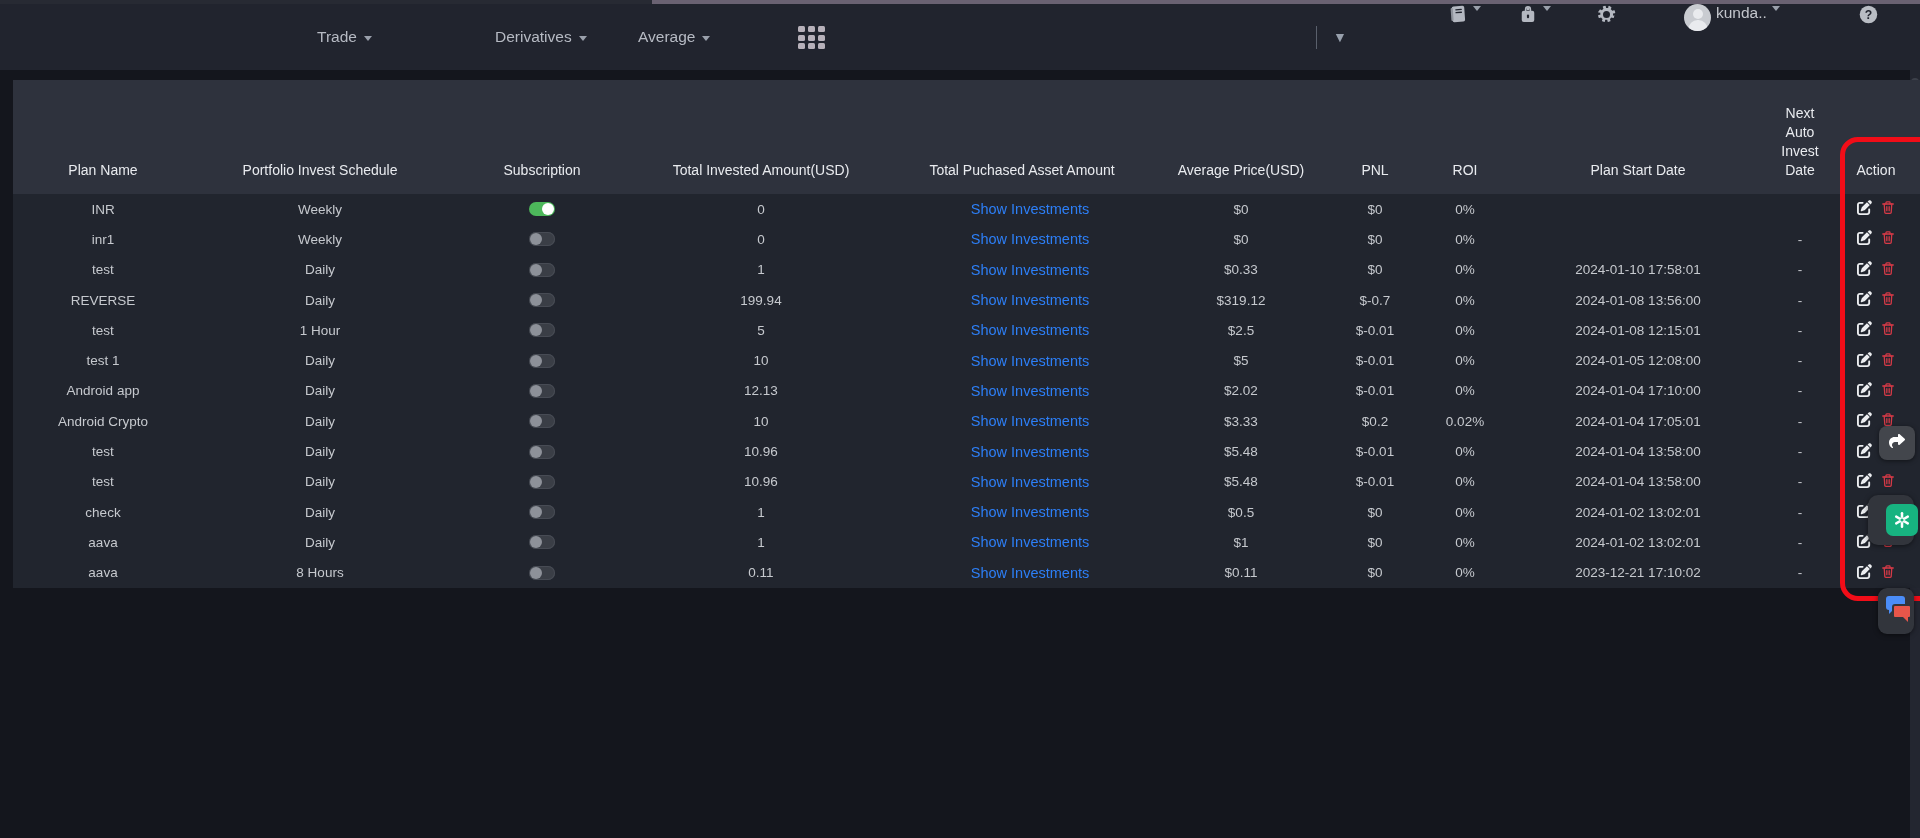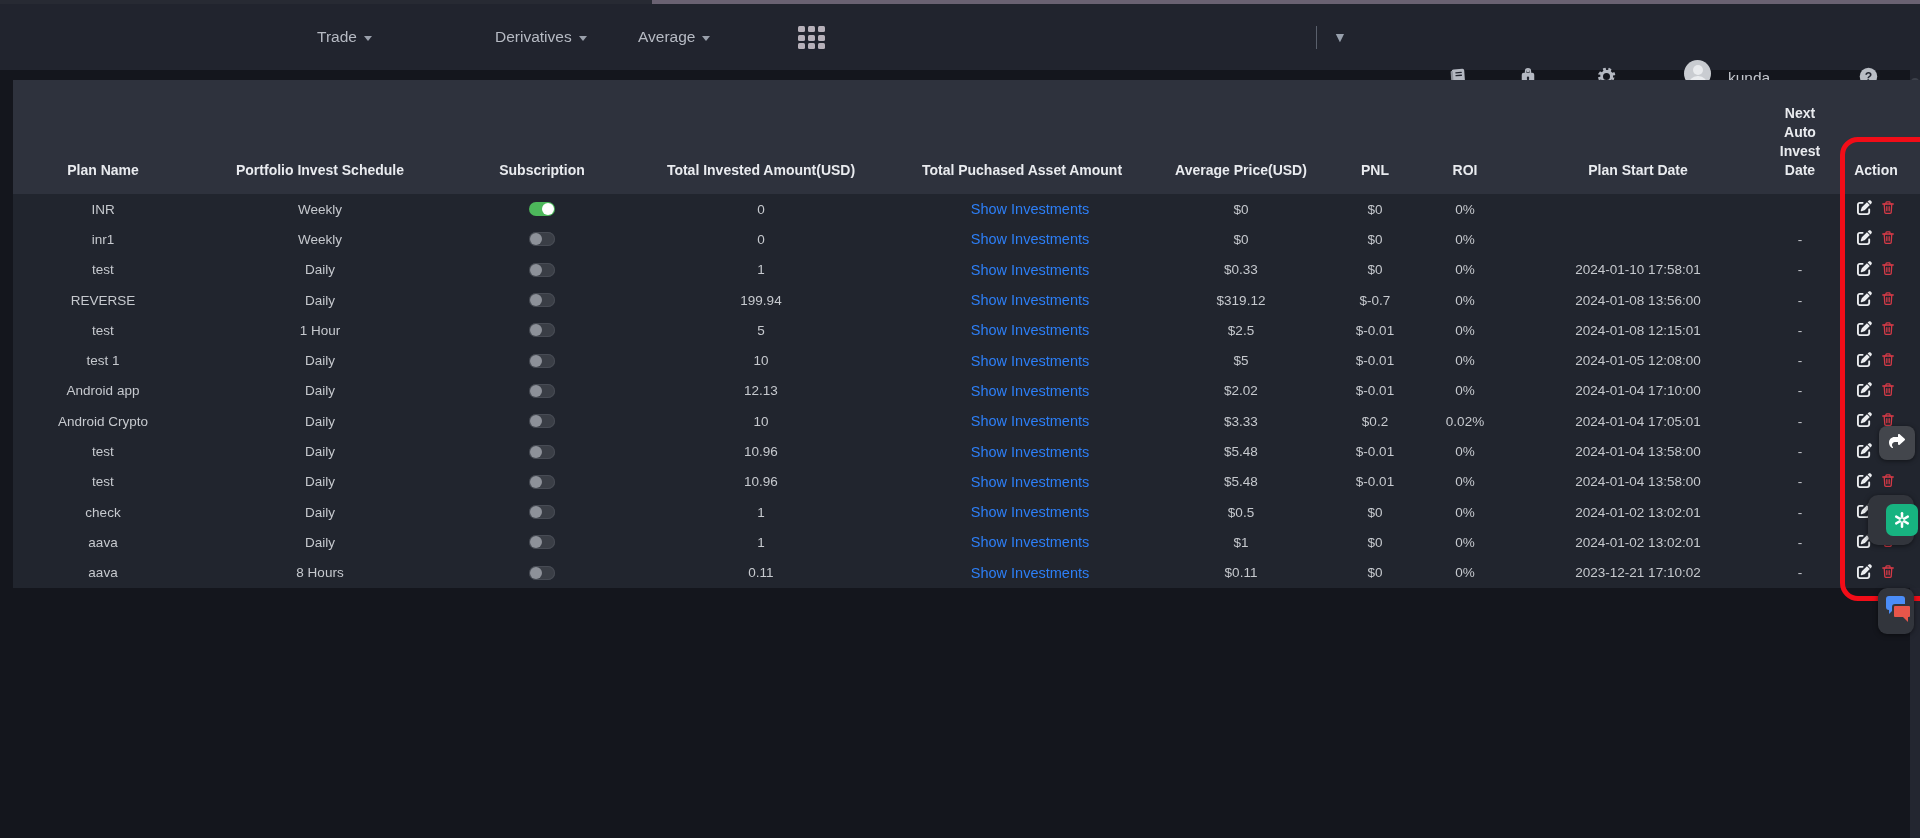--- a/index.html
+++ b/index.html
@@ -13,35 +13,35 @@
 
   
   .nav{position:absolute;top:4px;left:0;width:1920px;height:66px;background:var(--nav-bg,#21242e);z-index:2;}
   .nav-item{position:absolute;top:0;height:66px;display:flex;align-items:center;gap:7px;color:#b6bac3;font-size:15.5px;cursor:pointer;}
   .caret{width:0;height:0;border-left:4.5px solid transparent;border-right:4.5px solid transparent;border-top:5px solid #9aa0ab;margin-top:2px;}
   .grid-icon{position:absolute;left:798px;top:22px;width:27px;height:23px;display:grid;grid-template-columns:repeat(3,1fr);grid-template-rows:repeat(3,1fr);gap:2.5px;cursor:pointer;}
   .grid-icon i{background:#b7b1ba;border-radius:1.5px;}
   .lang{position:absolute;left:1180px;top:0;height:66px;display:flex;align-items:center;color:#b6bac3;font-size:16.5px;cursor:pointer;}
   .vdivider{position:absolute;left:1316px;top:22px;width:1px;height:23px;background:#5a606c;}
   .lang-arrow{position:absolute;left:1333px;top:25px;color:#98a0ac;font-size:14px;cursor:pointer;}
-  .nav-ico{position:absolute;top:0;height:83px;display:flex;align-items:flex-end;gap:17px;color:#b4b8c1;cursor:pointer;}
+  .nav-ico{position:absolute;top:0;height:83px;display:flex;align-items:flex-start;gap:5px;color:#b4b8c1;cursor:pointer;}
   .nav-ico svg{display:block;}
   .avatar{width:27px;height:27px;border-radius:50%;background:#c9ccd1;overflow:hidden;position:relative;}
   .avatar .head{position:absolute;left:50%;top:5px;transform:translateX(-50%);width:10px;height:10px;border-radius:50%;background:#e9ebee;}
   .avatar .body{position:absolute;left:50%;top:16px;transform:translateX(-50%);width:19px;height:12px;border-radius:9px 9px 0 0;background:#e9ebee;}
   .username{color:#c3c6cc;font-size:15.5px;}
 
   
   .scrollbar{position:absolute;right:0;top:70px;width:10px;height:768px;background:#232630;z-index:1;}
   .scrollbar .thumb{position:absolute;top:8px;left:1px;width:8px;height:230px;border-radius:4px;background:#3c404a;}
 
   
   .table-card{position:absolute;left:13px;top:80px;width:1912px;z-index:2;background:var(--row-bg,#21252e);}
   table{border-collapse:collapse;table-layout:fixed;width:1912px;}
-  thead th{background:var(--header-bg,#2e323d);color:#e9ebef;font-size:14px;font-weight:bold;text-align:center;vertical-align:bottom;height:114px;padding:0 4px 14px 4px;line-height:19px;}
+  thead th{background:var(--header-bg,#2e323d);color:#e9ebef;font-size:14px;font-weight:normal;text-align:center;vertical-align:bottom;height:114px;padding:0 4px 14px 4px;line-height:19px;}
   tbody td{color:#c6c9ce;font-size:13.5px;text-align:center;height:30.3px;padding:0 4px;white-space:nowrap;overflow:hidden;}
   a.link{color:var(--link-blue,#2d7ff7);font-size:14.5px;text-decoration:none;cursor:pointer;margin-left:16px;}
 
   
   .toggle{width:26px;height:14px;border-radius:7px;margin:0 auto;position:relative;background:#3a3e46;box-shadow:inset 0 0 0 1px #474b54;cursor:pointer;}
   .toggle .knob{width:12px;height:12px;border-radius:50%;position:absolute;top:1px;left:1px;background:#8d9199;}
   .toggle.on{background:var(--toggle-green,#4db85b);box-shadow:none;}
   .toggle.on .knob{left:13px;background:#ffffff;}
 
   

